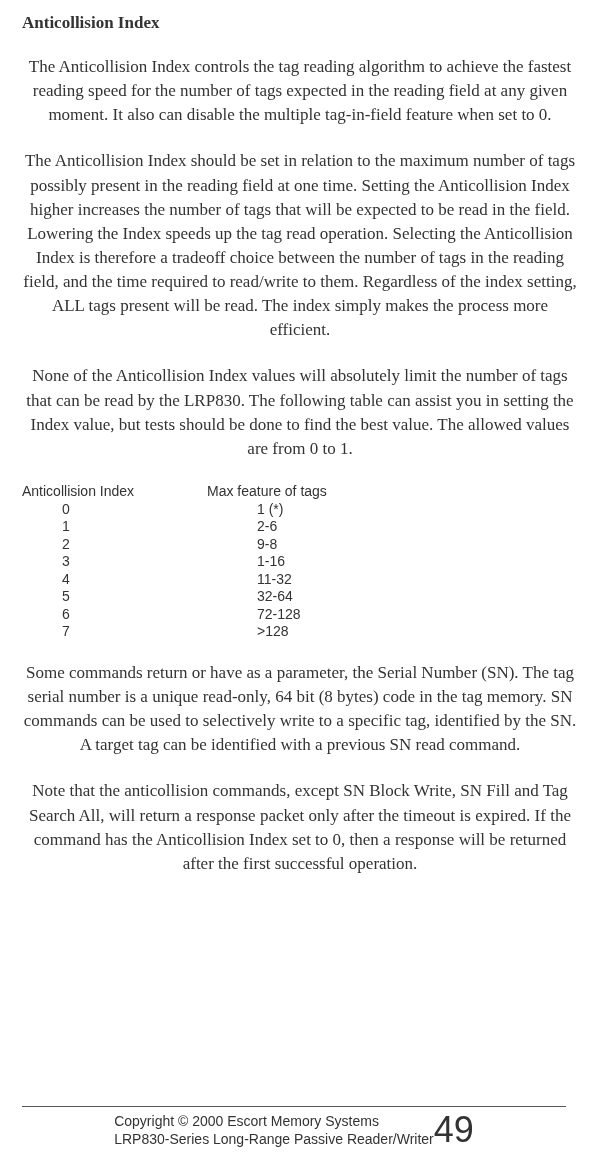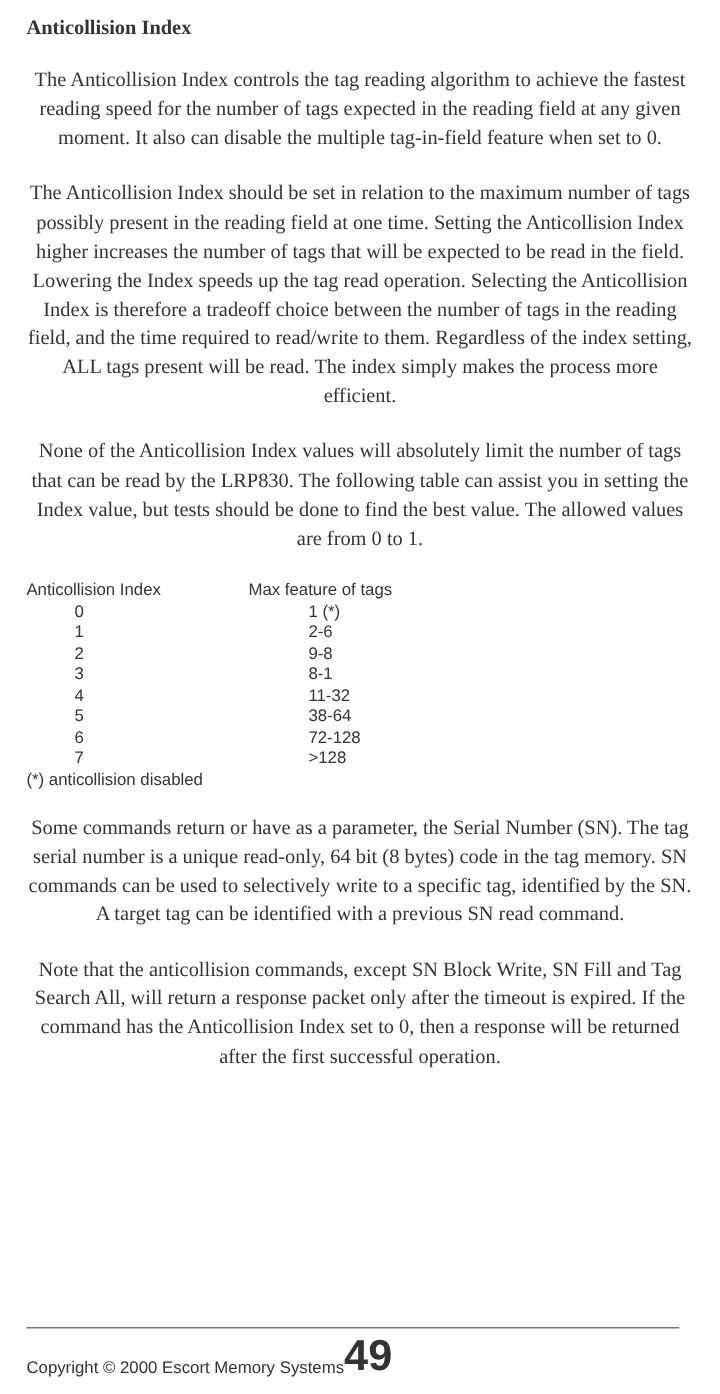--- a/index.html
+++ b/index.html
@@ -58,33 +58,33 @@
       line-height: 1.2;
     }
     .footer {
       position: absolute;
       bottom: 14px;
       left: 22px;
       right: 34px;
       border-top: 1px solid #555;
       padding-top: 5px;
       display: flex;
-      justify-content: flex-start;
+      justify-content: center;
       align-items: flex-end;
       font-family: Arial, Helvetica, sans-serif;
       margin-top: 42px;
     }
     .footer-text {
       font-size: 14px;
       line-height: 1.3;
       color: #333;
     }
     .page-number {
       font-size: 36px;
-      font-weight: bold;
+      font-weight: normal;
       color: #333;
       line-height: 1;
     }
   </style>
 </head>
 <body>
 
 <div class="section-title">Anticollision Index</div>
 
 <div class="body-para">The Anticollision Index controls the tag reading algorithm to achieve the fastest reading speed for the number of tags expected in the reading field at any given moment. It also can disable the multiple tag-in-field feature when set to 0.</div>
@@ -103,42 +103,42 @@
   <div class="table-row">
     <div class="td-left">1</div>
     <div class="td-right">2-6</div>
   </div>
   <div class="table-row">
     <div class="td-left">2</div>
     <div class="td-right">9-8</div>
   </div>
   <div class="table-row">
     <div class="td-left">3</div>
-    <div class="td-right">8-1</div>
+    <div class="td-right">1-16</div>
   </div>
   <div class="table-row">
     <div class="td-left">4</div>
     <div class="td-right">11-32</div>
   </div>
   <div class="table-row">
     <div class="td-left">5</div>
-    <div class="td-right">38-64</div>
+    <div class="td-right">32-64</div>
   </div>
   <div class="table-row">
     <div class="td-left">6</div>
     <div class="td-right">72-128</div>
   </div>
   <div class="table-row">
     <div class="td-left">7</div>
     <div class="td-right">&gt;128</div>
   </div>
-  <div class="table-footnote">(*) anticollision disabled</div>
 </div>
 
 <div class="body-para">Some commands return or have as a parameter, the Serial Number (SN). The tag serial number is a unique read-only, 64 bit (8 bytes) code in the tag memory. SN commands  can be used to selectively write to a specific tag, identified by the SN. A target tag can be identified with a previous SN read command.</div>
 <div class="body-para">Note that the anticollision commands, except SN Block Write, SN Fill and Tag Search All, will return a response packet only after the timeout is expired.  If the command has the Anticollision Index set to 0, then a response will be returned after the first successful operation.</div>
 
 <div class="footer">
   <div class="footer-text">
     <div>Copyright © 2000 Escort Memory Systems</div>
+    <div>LRP830-Series Long-Range Passive Reader/Writer</div>
   </div>
   <div class="page-number">49</div>
 </div>
 
 </body></html>

